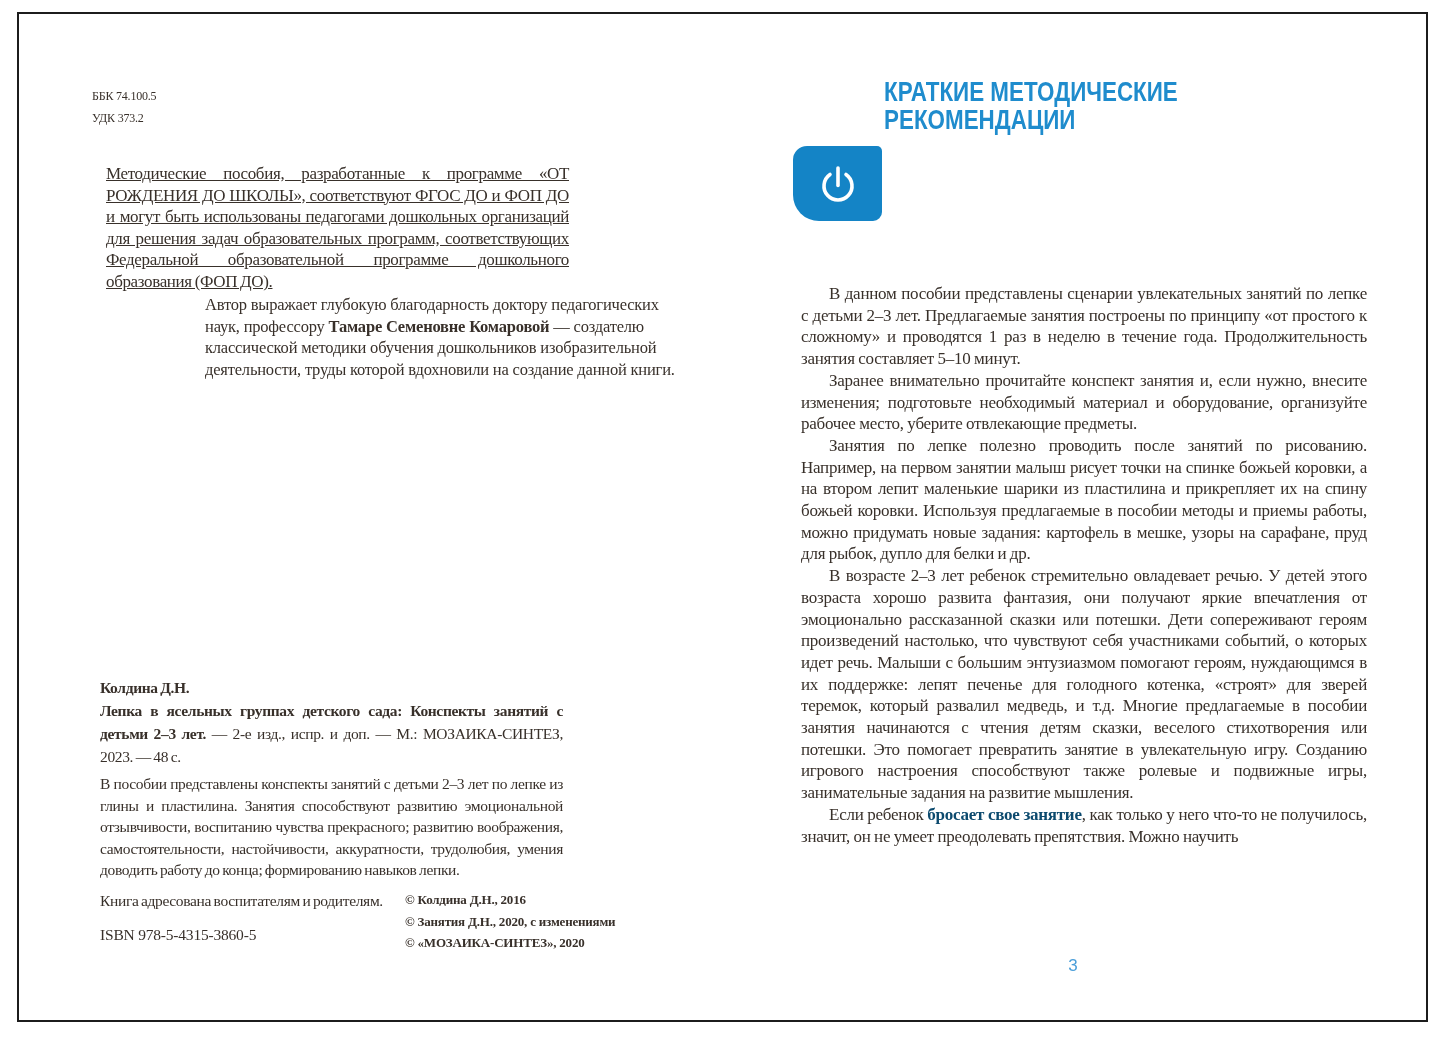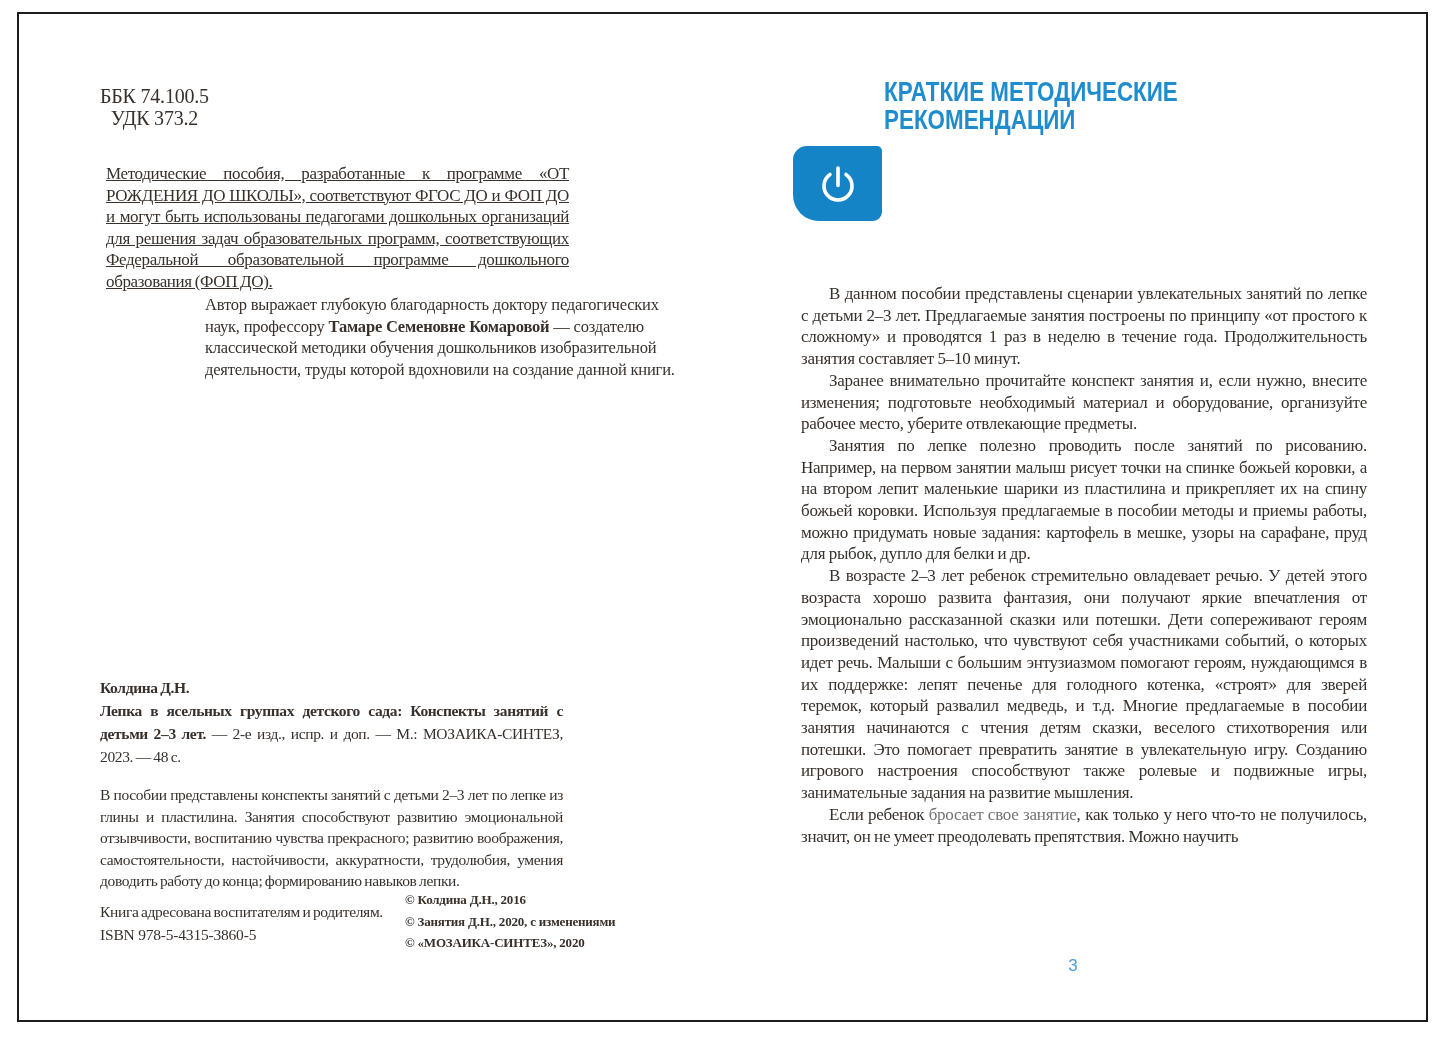--- a/index.html
+++ b/index.html
@@ -9,41 +9,41 @@
     position: relative; width: 1445px; height: 1040px; background: #ffffff;
     font-family: "Liberation Serif", serif; color: #38302a;
   }
   .frame {
     position: absolute; left: 17px; top: 12px; width: 1411px; height: 1010px;
     border: 2px solid #1c1c1c; box-sizing: border-box; pointer-events: none;
   }
 
   
   .codes {
-    position: absolute; left: 100px; top: 85px;
-    font-size: 20px; line-height: 22px; letter-spacing: -0.2px; text-align: center;
+    position: absolute; left: 92px; top: 85px;
+    font-size: 12px; line-height: 22px; letter-spacing: -0.2px;
   }
   .edition-note {
     position: absolute; left: 100px; top: 157px; width: 463px; margin: 6px;
     font-size: 17px; line-height: 21.6px; letter-spacing: -0.35px; word-spacing: -1px;
     text-align: justify;
     text-decoration: underline;
   }
   .acknowledgement {
     position: absolute; left: 205px; top: 294px; width: 470px; margin: 0;
     font-size: 16.5px; line-height: 21.6px; letter-spacing: -0.2px;
   }
   .bib {
     position: absolute; left: 100px; top: 676px; width: 463px;
     font-size: 15.5px; line-height: 21.6px; letter-spacing: -0.35px; word-spacing: -1px;
   }
   .bib p { margin: 0; }
   .bib .bib-head { line-height: 23px; }
   .bib .bib-title-line { line-height: 23px; text-align: justify; }
-  .bib .annotation { margin-top: 16px; text-align: justify; }
+  .bib .annotation { margin-top: 5px; text-align: justify; }
   .bib .audience { margin-top: 9px; }
   .bold { font-weight: bold; }
   .isbn {
     position: absolute; left: 100px; top: 926px;
     font-size: 15.5px; letter-spacing: -0.2px;
   }
   .copyrights {
     position: absolute; left: 405px; top: 889px;
     font-size: 13px; line-height: 21.5px; font-weight: bold; letter-spacing: -0.2px;
   }
@@ -60,21 +60,21 @@
     background: #1484c6; border-radius: 14px 5px 9px 26px;
     display: flex; align-items: center; justify-content: center;
   }
   .badge svg { display: block; }
   .body-text {
     position: absolute; left: 801px; top: 283px; width: 566px;
     font-size: 17px; line-height: 21.7px; letter-spacing: -0.25px; word-spacing: -0.5px;
     text-align: justify;
   }
   .body-text p { margin: 0; text-indent: 28px; }
-  .highlight-blue { color: #737373; font-weight: normal; }
+  .highlight-blue { color: #0c4a6e; font-weight: bold; }
   .page-number {
     position: absolute; left: 790px; top: 956px; width: 566px; text-align: center;
     font-family: "Liberation Sans", sans-serif; font-size: 17px; color: #4a9ed9;
   }
 </style>
 </head>
 <body>
 
 <div class="canvas">
 

